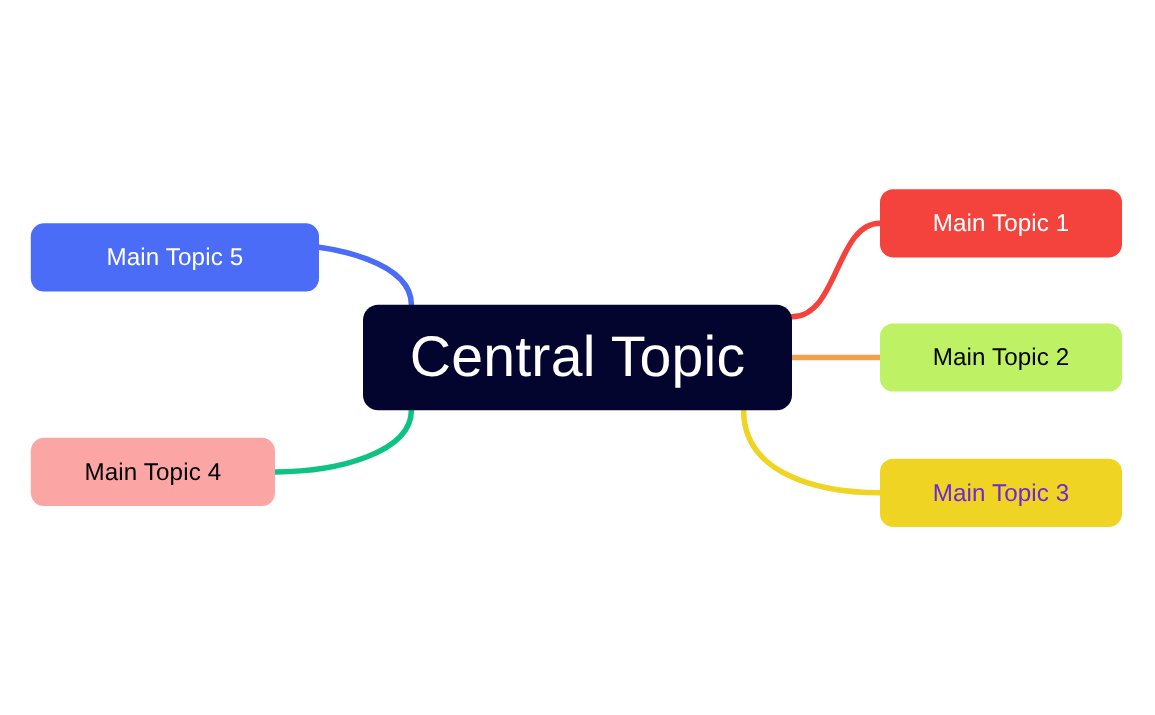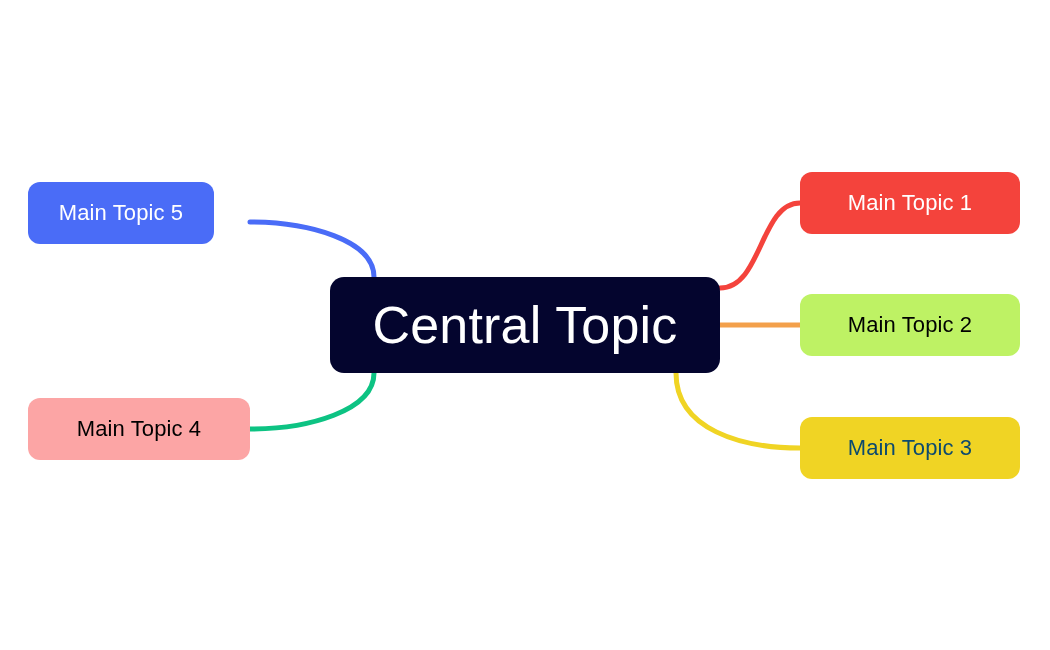--- a/index.html
+++ b/index.html
@@ -84,22 +84,22 @@
   #node-topic-4 {
     left: 28px;
     top: 398px;
     width: 222px;
     height: 62px;
     background: #0dc383;
   }
   #node-topic-4 .node-label { color: #000000; }
   #node-topic-5 {
     left: 28px;
-    top: 182px;
-    width: 186px;
+    top: 203px;
+    width: 262px;
     height: 62px;
     background: #4a6cf7;
   }
   #node-topic-5 .node-label { color: #ffffff; }
 </style>
 </head>
 <body style="background: rgb(255, 255, 255);">
 
 <div id="mindmap-canvas">
 
@@ -117,21 +117,21 @@
 
   <div class="node topic-node" id="node-topic-1" style="background: rgb(244, 67, 60);">
     <span class="node-label" style="color: rgb(255, 255, 255);">Main Topic 1</span>
   </div>
 
   <div class="node topic-node" id="node-topic-2" style="background: #bef264;">
     <span class="node-label" style="color: rgb(0, 0, 0);">Main Topic 2</span>
   </div>
 
   <div class="node topic-node" id="node-topic-3" style="background: rgb(240, 212, 36);">
-    <span class="node-label" style="color: #0c4a6e;">Main Topic 3</span>
+    <span class="node-label" style="color: #6d28d9;">Main Topic 3</span>
   </div>
 
   <div class="node topic-node" id="node-topic-4" style="background: #fca5a5;">
     <span class="node-label" style="color: rgb(0, 0, 0);">Main Topic 4</span>
   </div>
 
   <div class="node topic-node" id="node-topic-5" style="background: rgb(74, 108, 247);">
     <span class="node-label" style="color: rgb(255, 255, 255);">Main Topic 5</span>
   </div>
 

